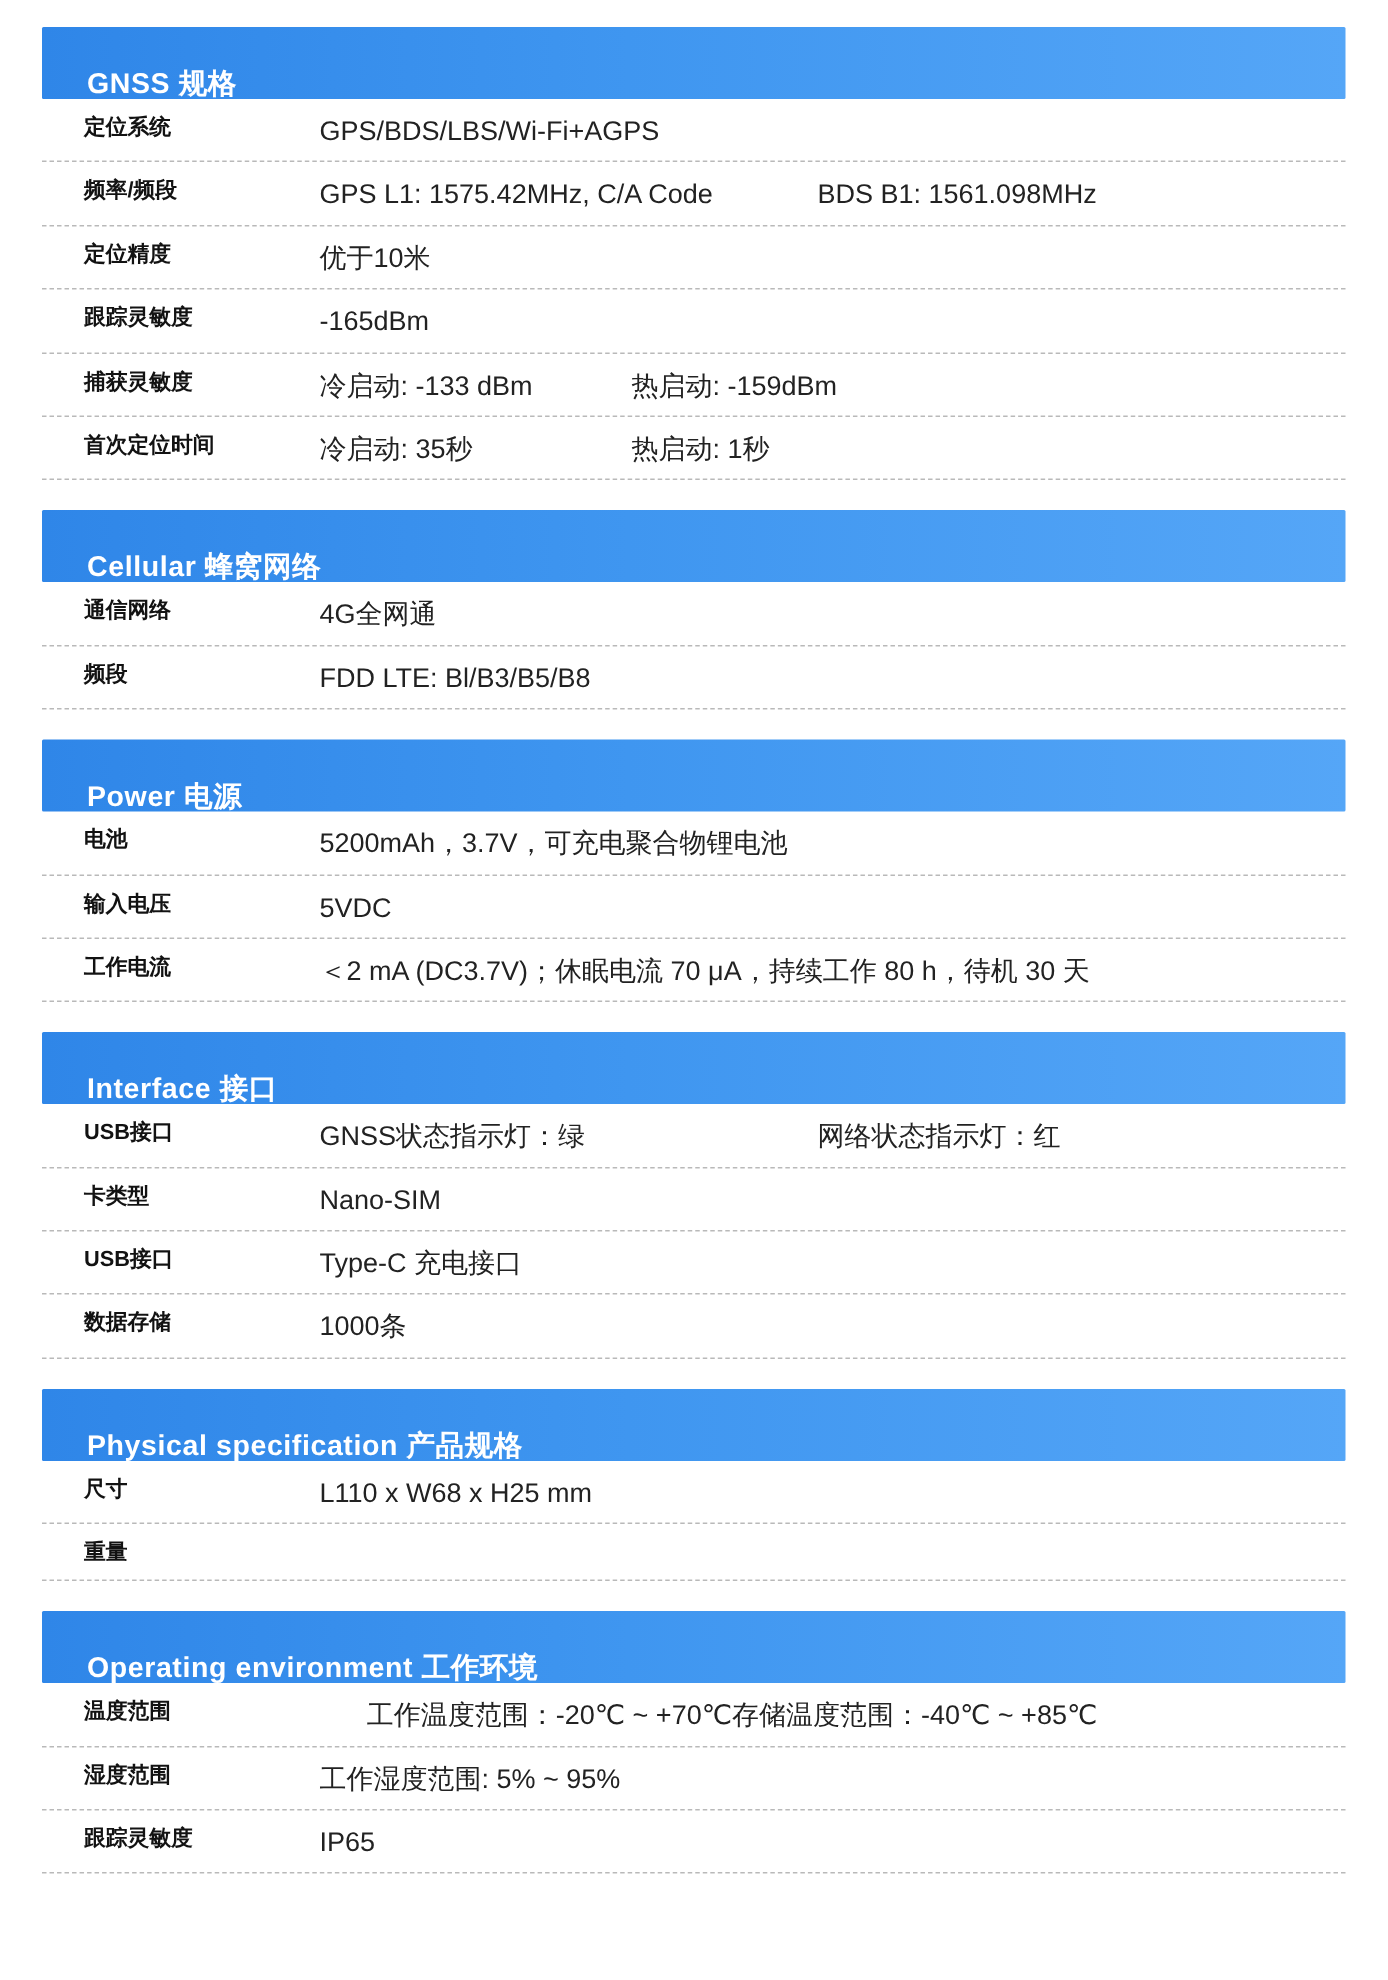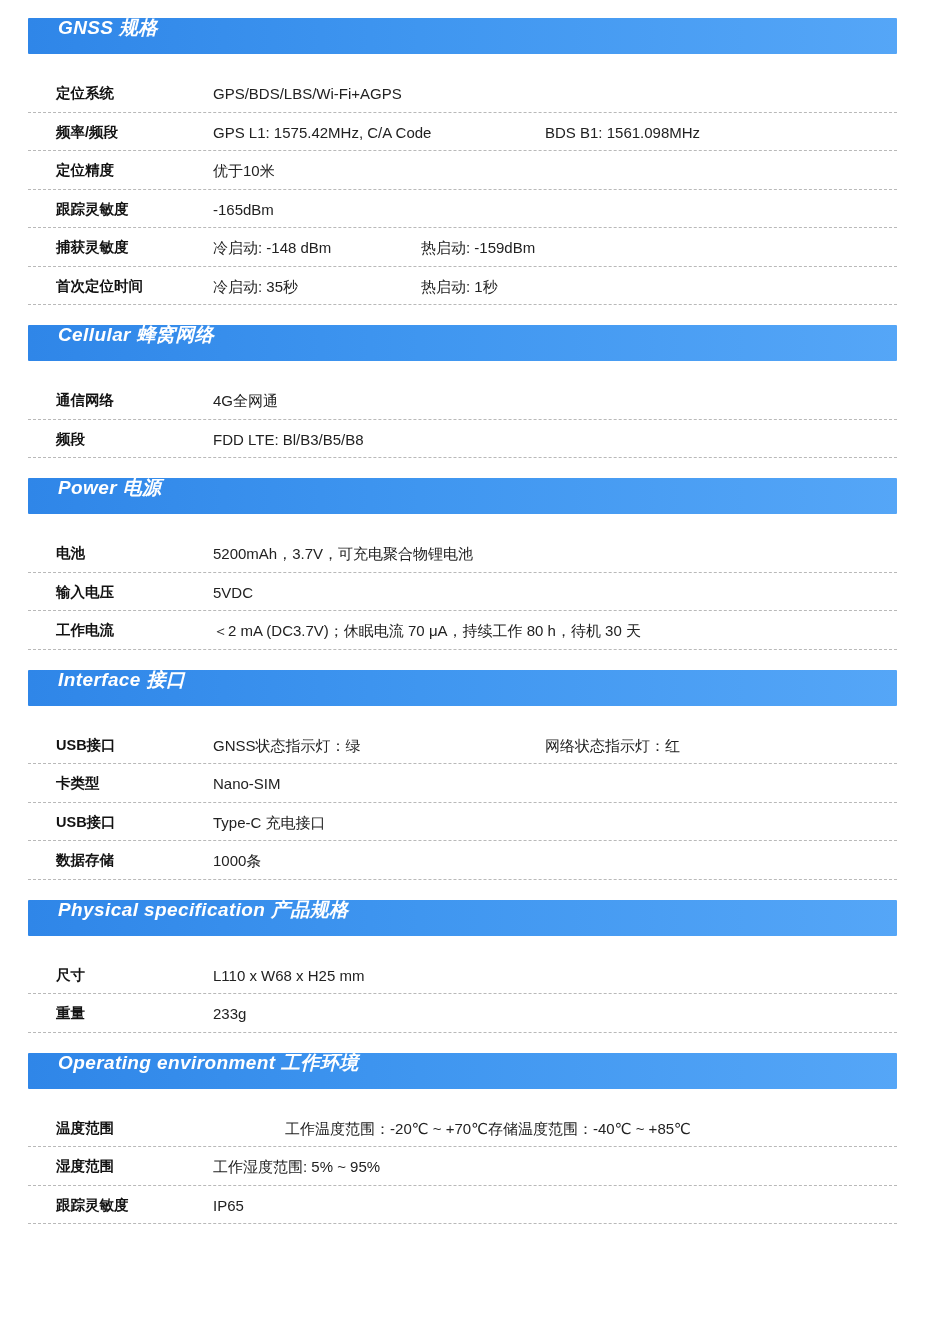--- a/index.html
+++ b/index.html
@@ -17,37 +17,35 @@
   .sheet {
     width: 925px;
     box-sizing: border-box;
     padding: 18px 28px 40px 28px;
   }
   .section {
     margin-bottom: 10px;
   }
   .section-header {
     background: linear-gradient(90deg, #2f86e8 0%, #3f96f0 45%, #55a6f7 100%);
-    height: 36px;
+    height: 48px;
     display: flex;
-    align-items: flex-start;
+    align-items: flex-end;
     padding-left: 30px;
     border-radius: 1px;
-    font-style: italic;
   }
   .section-header .title {
     color: #ffffff;
     font-size: 19px;
     font-weight: bold;
     letter-spacing: 0.4px;
     line-height: 1;
   }
   .rows {
     padding: 0 0 0 0;
-    margin-top: 20px;
   }
   .row {
     display: flex;
     align-items: flex-start;
     min-height: 37px;
     border-bottom: 1px dashed #b9b9b9;
     padding: 0;
   }
   .row:last-child {
     border-bottom: 1px dashed #b9b9b9;
@@ -58,21 +56,21 @@
     font-size: 14.5px;
     font-weight: bold;
     color: #121212;
     padding: 10px 0 8px 28px;
     box-sizing: border-box;
     line-height: 1.3;
   }
   .row .value {
     flex: 1 1 auto;
     display: flex;
-    font-size: 15px;
+    font-size: 18px;
     color: #222222;
     padding: 10px 0 8px 0;
     line-height: 1.3;
   }
   .row .value .v1 {
     min-width: 0;
   }
   .row .value.two-col .v1 {
     flex: 0 0 332px;
     min-width: 332px;
@@ -130,21 +128,21 @@
           </div>
           <div class="row">
             <div class="label">跟踪灵敏度</div>
             <div class="value">
               <span class="v1">-165dBm</span>
             </div>
           </div>
           <div class="row">
             <div class="label">捕获灵敏度</div>
             <div class="value two-col-narrow">
-              <span class="v1">冷启动: -148 dBm</span>
+              <span class="v1">冷启动: -133 dBm</span>
               <span class="v2">热启动: -159dBm</span>
             </div>
           </div>
           <div class="row">
             <div class="label">首次定位时间</div>
             <div class="value two-col-narrow">
               <span class="v1">冷启动: 35秒</span>
               <span class="v2">热启动: 1秒</span>
             </div>
           </div>
@@ -236,23 +234,20 @@
         </div>
         <div class="rows">
           <div class="row">
             <div class="label">尺寸</div>
             <div class="value">
               <span class="v1">L110 x W68 x H25 mm</span>
             </div>
           </div>
           <div class="row">
             <div class="label">重量</div>
-            <div class="value">
-              <span class="v1">233g</span>
-            </div>
           </div>
         </div>
       </div>
       <div class="spacer"></div>
       <div class="section">
         <div class="section-header">
           <div class="title">Operating environment  工作环境</div>
         </div>
         <div class="rows">
           <div class="row">

